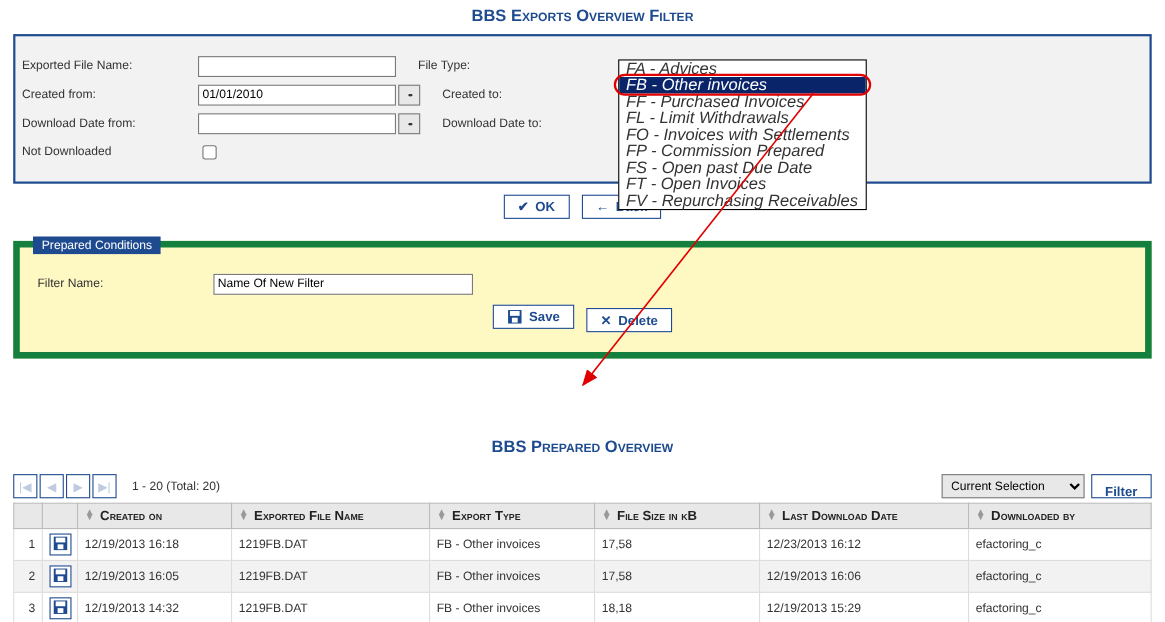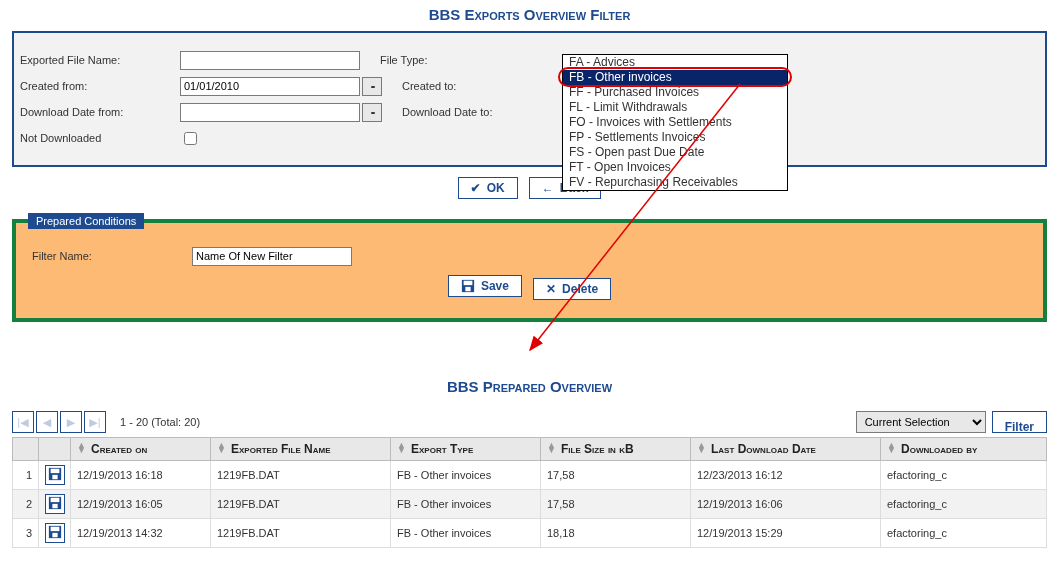--- a/index.html
+++ b/index.html
@@ -55,23 +55,23 @@
     background: #fff;
     color: #1e4b8f;
     font-weight: bold;
     font-size: 12px;
     padding: 2px 12px;
     height: 22px;
     margin: 0 4px;
     cursor: pointer;
   }
   .legend-box {
-    border: 4px solid #15803d;
-    margin: 14px 12px 0 12px;
-    background: #fdba74;
+    border: 6px solid #15803d;
+    margin: 14px 12px 16px 12px;
+    background: #fef9c3;
     padding: 20px 16px 12px 16px;
     position: relative;
   }
   .legend-title {
     position: absolute;
     top: -10px; left: 12px;
     background: #1e4b8f;
     color: #fff;
     font-size: 11px;
     padding: 2px 8px;
@@ -80,23 +80,24 @@
     position: absolute;
     top: 54px; left: 562px;
     width: 226px;
     background: #fff;
     border: 1px solid #000;
     z-index: 50;
   }
   .dd-item {
     padding: 0 6px;
     line-height: 15px;
-    font-size: 12px;
+    font-size: 15px;
     white-space: nowrap;
     cursor: pointer;
+    font-style: italic;
   }
   .dd-item.sel { background: #0a246a; color: #fff; }
   .dd-highlight {
     position: absolute;
     border: 2px solid #e00000;
     border-radius: 10px;
     pointer-events: none;
     z-index: 60;
   }
   .nav-bar {
@@ -205,21 +206,21 @@
     <button class="btn">
       <span>←</span>
       <span>Back</span>
     </button>
   </div>
 
   <div class="legend-box">
     <div class="legend-title">Prepared Conditions</div>
     <div class="filter-row">
       <span class="lbl-left">Filter Name:</span>
-      <input class="inp" style="width: 160px;" value="Name Of New Filter">
+      <input class="inp" style="width: 236px;" value="Name Of New Filter">
     </div>
     <div class="btn-row" style="padding-top:6px;">
       <button class="btn">
         <svg width="14" height="14" viewBox="0 0 16 16">
             <rect x="1" y="1" width="14" height="14" fill="#1e4b8f"></rect>
             <rect x="3" y="2" width="10" height="5" fill="#fff"></rect>
             <rect x="5" y="9" width="6" height="5" fill="#fff"></rect>
           </svg>
         <span>Save</span>
       </button>
@@ -334,21 +335,21 @@
         </tr>
       </tbody>
   </table>
 
   <div class="dropdown-open" id="dd">
       <div class="dd-item">FA - Advices</div>
       <div class="dd-item sel">FB - Other invoices</div>
       <div class="dd-item">FF - Purchased Invoices</div>
       <div class="dd-item">FL - Limit Withdrawals</div>
       <div class="dd-item">FO - Invoices with Settlements</div>
-      <div class="dd-item">FP - Settlements Invoices</div>
+      <div class="dd-item">FP - Commission Prepared</div>
       <div class="dd-item">FS - Open past Due Date</div>
       <div class="dd-item">FT - Open Invoices</div>
       <div class="dd-item">FV - Repurchasing Receivables</div>
     </div>
 
   <div class="dd-highlight" style="top:67px; left:558px; width:234px; height:20px;"></div>
 
   <svg class="svg-overlay" width="1059" height="420">
     <defs>
       <marker id="arrowhead" markerWidth="10" markerHeight="8" refX="9" refY="4" orient="auto">

